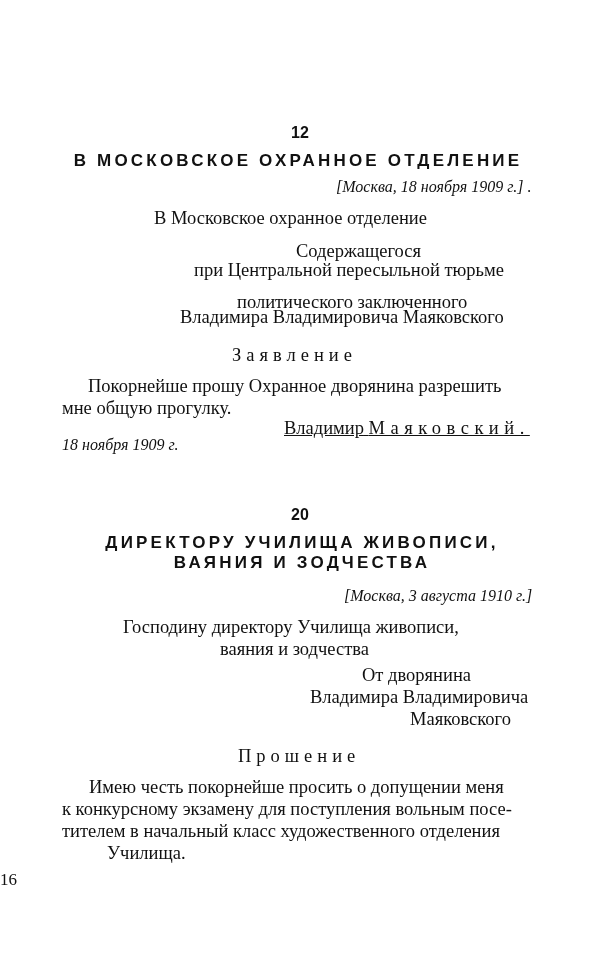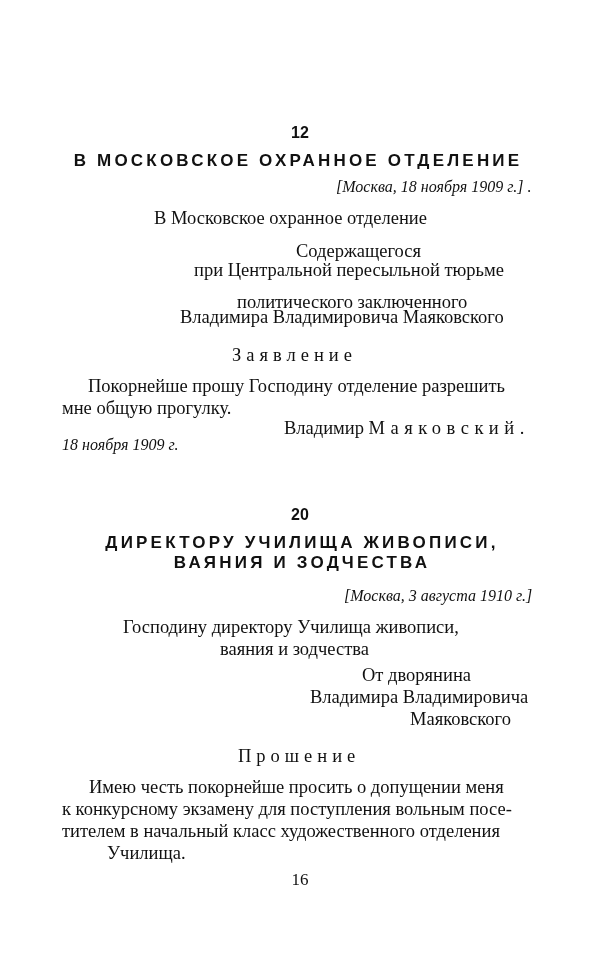--- a/index.html
+++ b/index.html
@@ -4,39 +4,39 @@
 <style>
   html, body { margin: 0; padding: 0; background: #ffffff; }
   body { width: 600px; height: 957px; position: relative; overflow: hidden; color: #111; font-family: "Liberation Serif", serif; }
   .abs { position: absolute; white-space: nowrap; }
   .num { font-family: "Liberation Sans", sans-serif; font-weight: bold; font-size: 16px; left: 0; width: 600px; text-align: center; }
   .head { font-family: "Liberation Sans", sans-serif; font-weight: bold; font-size: 17px; letter-spacing: 3.2px; left: 0; width: 640px; text-align: center; }
   .date { font-style: italic; font-size: 16px; }
   .txt { font-size: 18.5px; }
   .spaced { letter-spacing: 5px; }
   .sig-spaced { letter-spacing: 5.5px; }
-  .pagenum { font-size: 17px; left: 0; width: 600px; text-align: center; }
+  .pagenum { font-size: 17px; left: 0; width: 600px; }
 </style>
 </head>
 <body>
 
 <div class="abs num" style="top:124px;">12</div>
 <div class="abs head" style="top:151px; left:-22px;">В МОСКОВСКОЕ ОХРАННОЕ ОТДЕЛЕНИЕ</div>
 <div class="abs date" style="top:178px; left:336px;">[Москва, 18 ноября 1909 г.] .</div>
 
 <div class="abs txt" style="top:208px; left:154px;">В Московское охранное отделение</div>
 <div class="abs txt" style="top:241px; left:296px;">Содержащегося</div>
 <div class="abs txt" style="top:247px; left:194px;margin-top:13px;">при Центральной пересыльной тюрьме</div>
 <div class="abs txt" style="top:285px; left:237px;margin-top:7px;">политического заключенного</div>
 <div class="abs txt" style="top:307px; left:180px;">Владимира Владимировича Маяковского</div>
 
 <div class="abs txt spaced" style="top:345px; left:232px;">Заявление</div>
-<div class="abs txt" style="top:376px; left:88px;">Покорнейше прошу Господину отделение разрешить</div>
+<div class="abs txt" style="top:376px; left:88px;">Покорнейше прошу Охранное дворянина разрешить</div>
 <div class="abs txt" style="top:398px; left:62px;">мне общую прогулку.</div>
-<div class="abs txt" style="top:418px; left:284px;">
+<div class="abs txt" style="top:418px; left:284px;text-decoration:underline;">
   <span>Владимир</span>
   <span class="sig-spaced">Маяковский.</span>
 </div>
 <div class="abs date" style="top:436px; left:62px;">18 ноября 1909 г.</div>
 
 <div class="abs num" style="top:506px;">20</div>
 <div class="abs head" style="top:533px; left:-18px;">ДИРЕКТОРУ УЧИЛИЩА ЖИВОПИСИ,</div>
 <div class="abs head" style="top:553px; left:-18px;">ВАЯНИЯ И ЗОДЧЕСТВА</div>
 <div class="abs date" style="top:587px; left:344px;text-align:center;">[Москва, 3 августа 1910 г.]</div>
 

